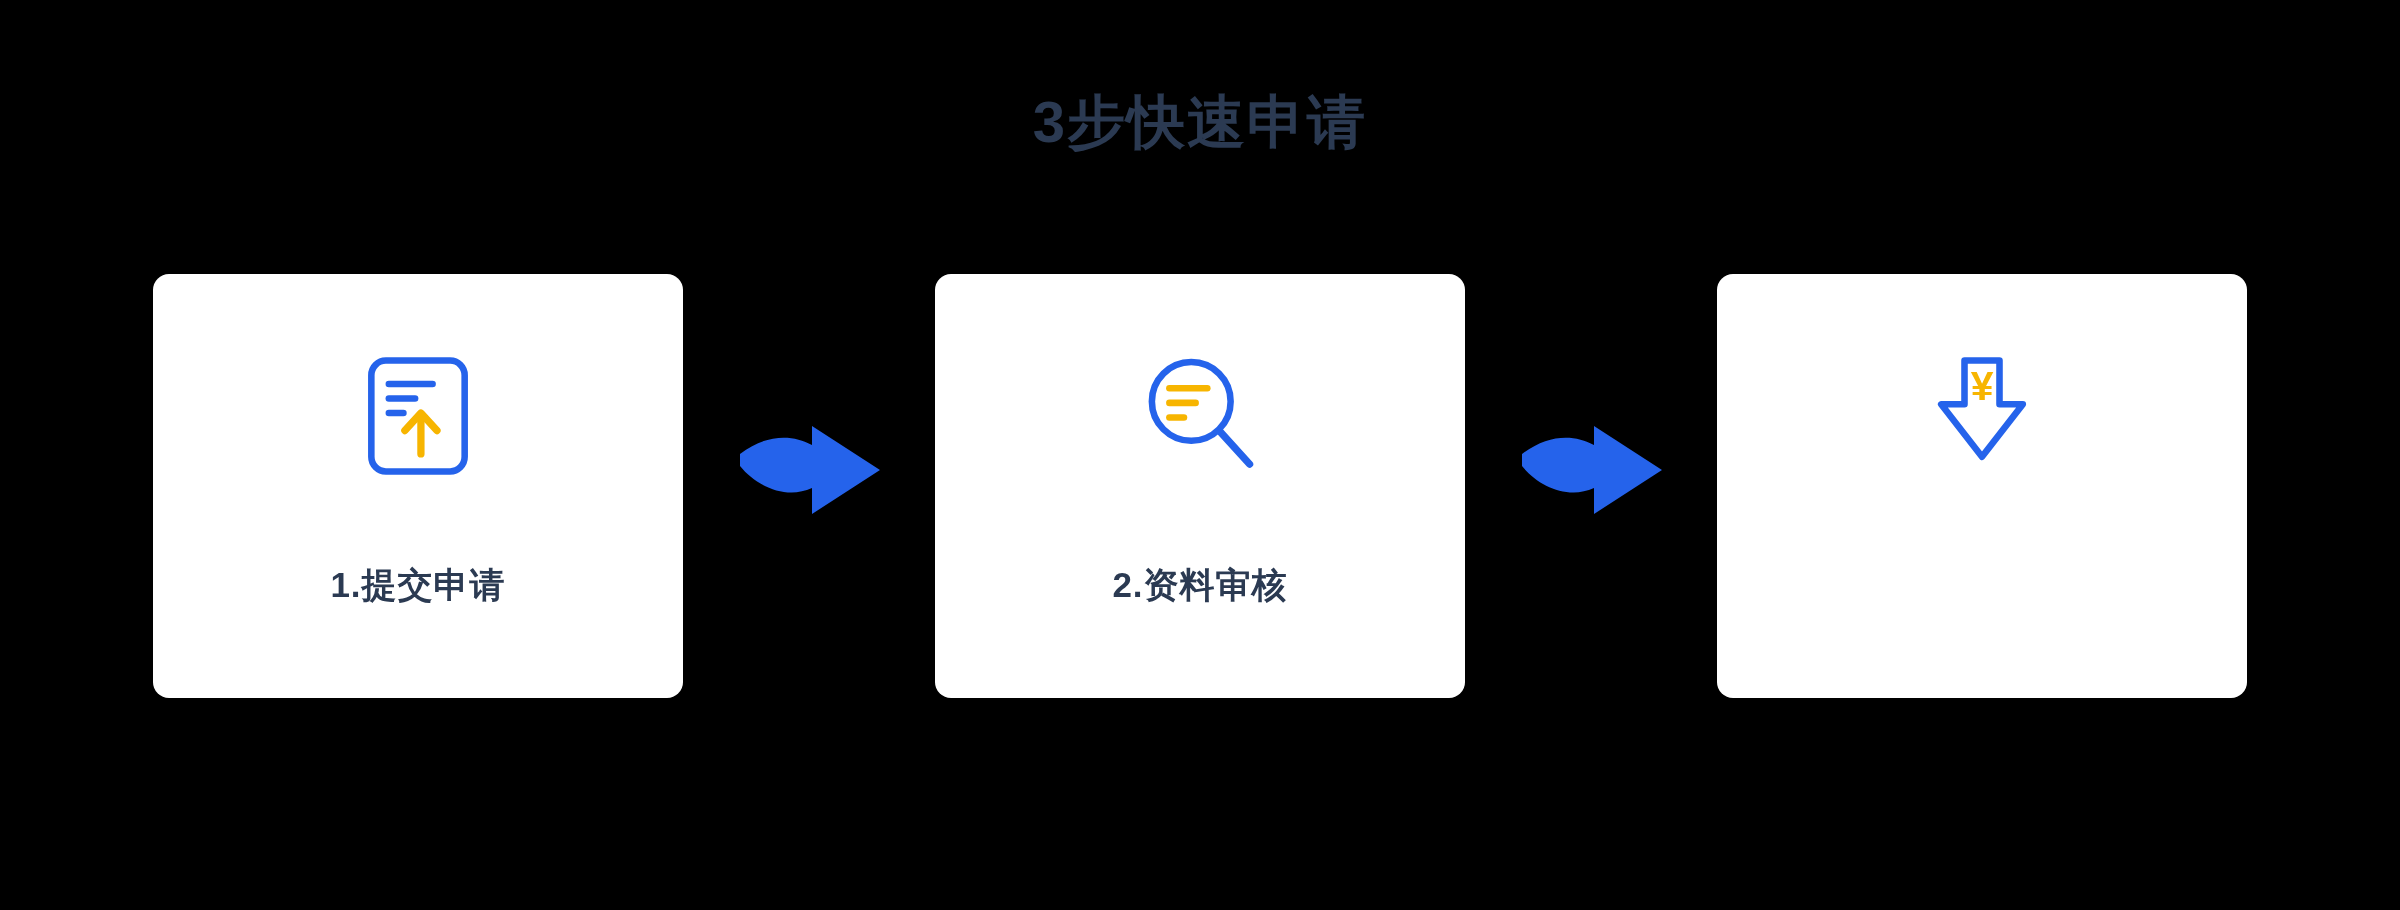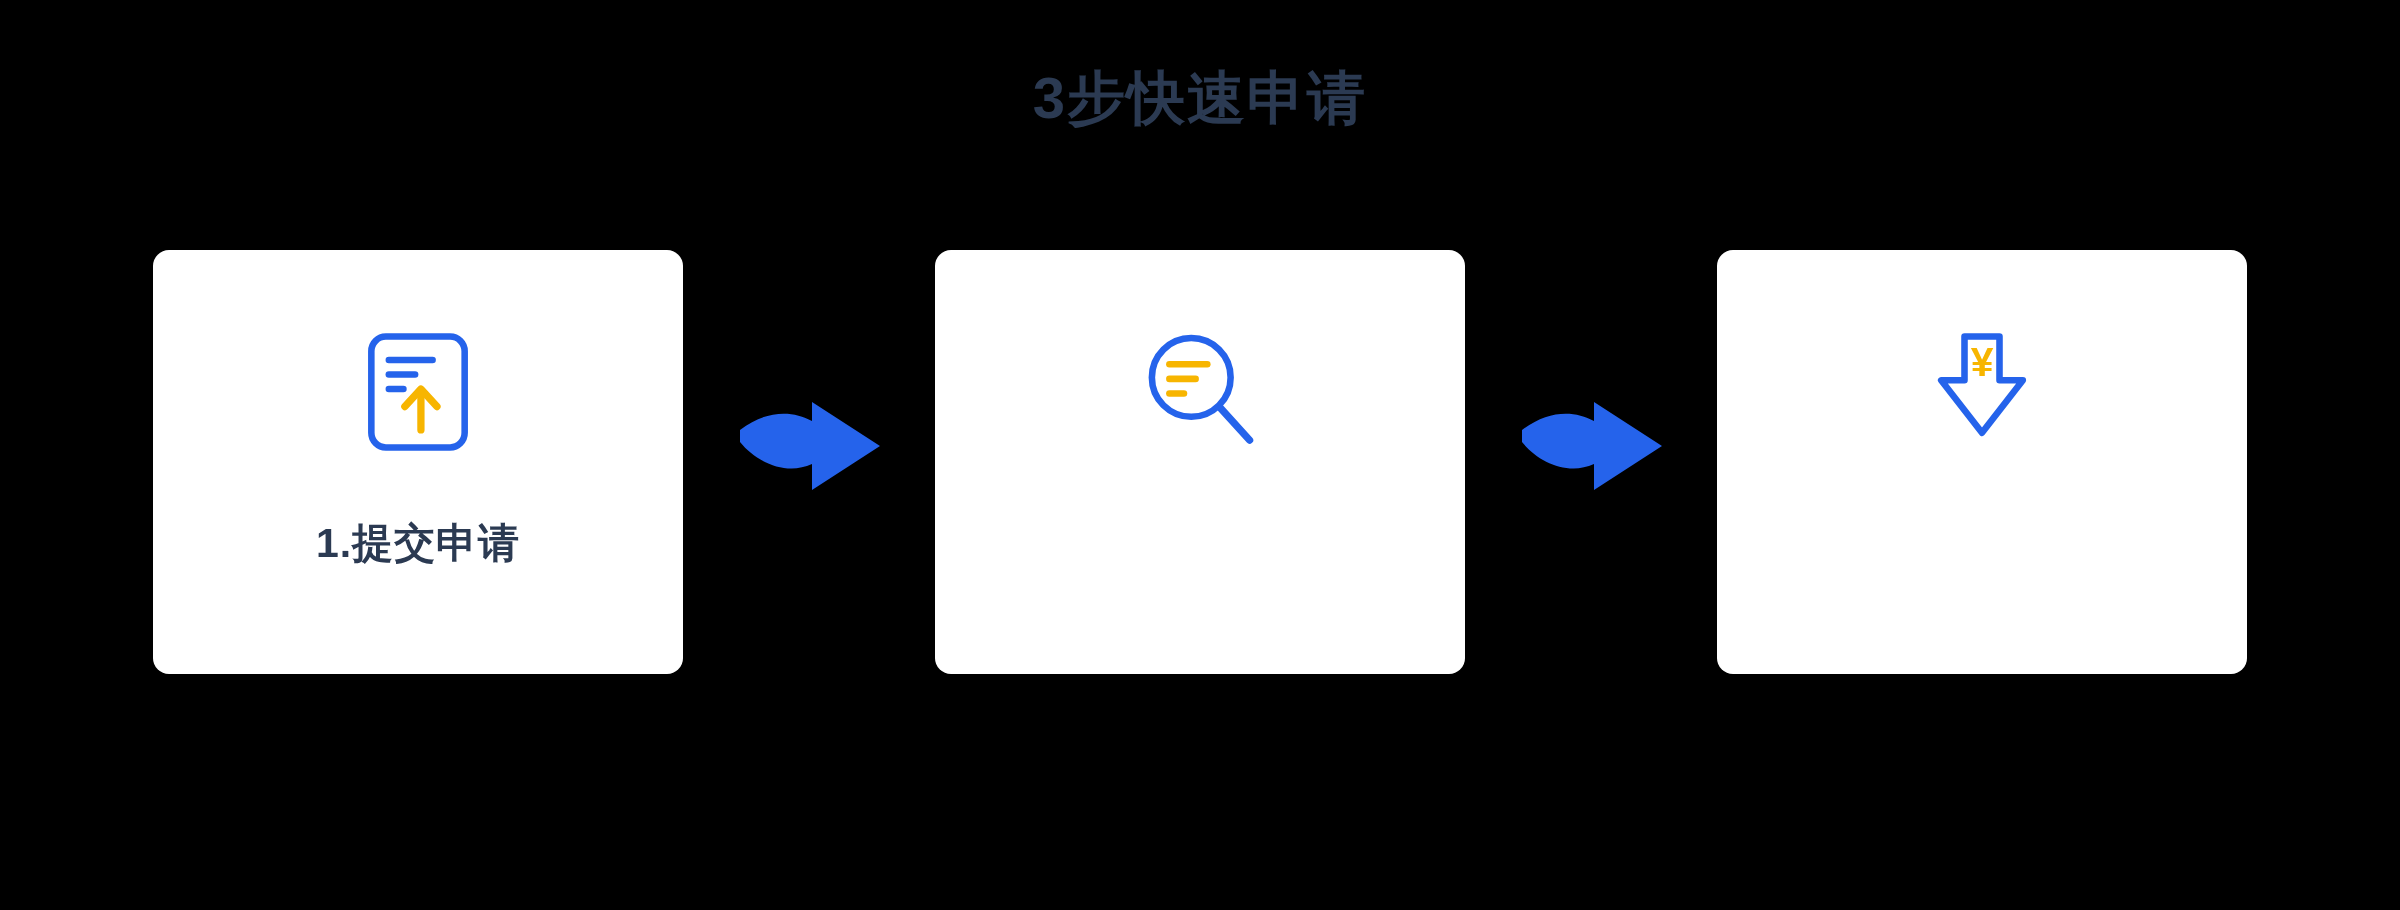--- a/index.html
+++ b/index.html
@@ -10,21 +10,21 @@
   body {
     width: 2400px;
     height: 910px;
     font-family: "Liberation Sans", "DejaVu Sans", sans-serif;
     overflow: hidden;
   }
   .stage {
     box-sizing: border-box;
     width: 2400px;
     height: 818px;
-    padding-top: 60px;
+    padding-top: 84px;
   }
   .title {
     margin: 0 0 112px 0;
     text-align: center;
     font-size: 58px;
     font-weight: 700;
     color: #2b3a52;
     letter-spacing: 2px;
   }
   .row {
@@ -48,22 +48,22 @@
     margin-top: 72px;
     width: 140px;
     height: 140px;
   }
   .icon svg {
     width: 100%;
     height: 100%;
     display: block;
   }
   .step-label {
-    margin-top: 57px;
-    font-size: 41px;
+    margin-top: 78px;
+    font-size: 35px;
     font-weight: 700;
     color: #2b3a52;
     letter-spacing: 1px;
     line-height: 1.2;
   }
   .flow-arrow {
     width: 150px;
     height: 100px;
     flex: 0 0 auto;
     transform: translateY(-16px);
@@ -106,20 +106,21 @@
     <div class="card">
       <div class="icon">
         <svg viewBox="0 0 96 96" xmlns="http://www.w3.org/2000/svg" fill="none">
           <circle cx="42" cy="38" r="27" stroke="#2563eb" stroke-width="4.5"></circle>
           <line x1="62" y1="59" x2="82" y2="81" stroke="#2563eb" stroke-width="5" stroke-linecap="round"></line>
           <line x1="27" y1="29" x2="53" y2="29" stroke="#f7b500" stroke-width="4.5" stroke-linecap="round"></line>
           <line x1="27" y1="39" x2="45" y2="39" stroke="#f7b500" stroke-width="4.5" stroke-linecap="round"></line>
           <line x1="27" y1="49" x2="37" y2="49" stroke="#f7b500" stroke-width="4.5" stroke-linecap="round"></line>
         </svg>
       </div>
+      <div class="step-label">2.资料审核</div>
     </div>
 
     <div class="flow-arrow">
       <svg viewBox="0 0 150 100" xmlns="http://www.w3.org/2000/svg">
         <path d="M6,34 C 32,14 58,14 78,25 L78,6 L146,50 L78,94 L78,68 C 52,80 22,66 6,46 Z" fill="#2563eb"></path>
       </svg>
     </div>
 
     <div class="card">
       <div class="icon">

